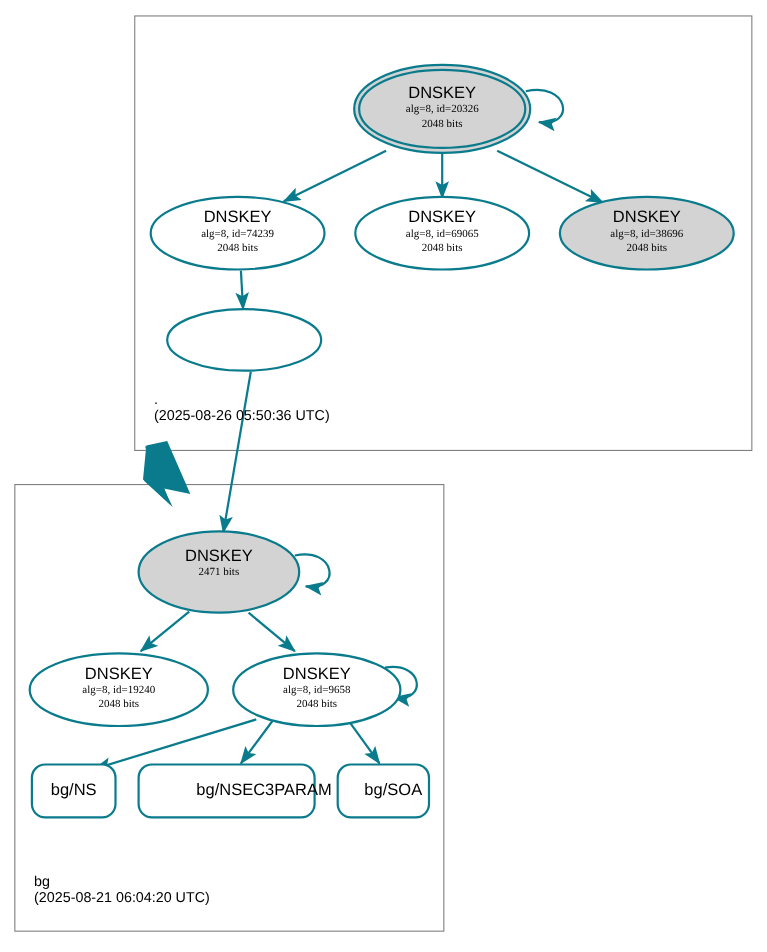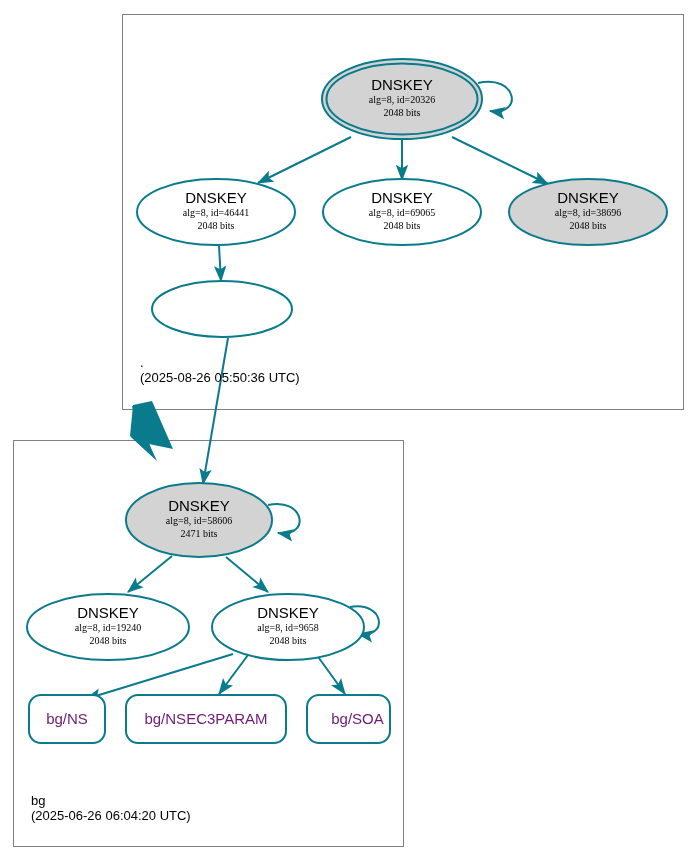--- a/index.html
+++ b/index.html
@@ -28,21 +28,21 @@
     position:absolute;z-index:3;text-align:center;color:#000000;
     pointer-events:none;white-space:nowrap;
   }
   .nodelabel .l1{
     font-family:"Liberation Sans", sans-serif;font-size:15px;line-height:17px;
   }
   .nodelabel .l2, .nodelabel .l3{
     font-family:Liberation Serif, serif;font-size:10px;line-height:13px;
   }
   .rrlabel{
-    position:absolute;z-index:3;text-align:center;color:#701a75;
+    position:absolute;z-index:3;text-align:center;color:#000000;
     font-family:"Liberation Sans", sans-serif;font-size:15px;line-height:17px;
     white-space:nowrap;pointer-events:none;
   }
 </style>
 </head>
 <body>
 
 <div id="canvas">
 
   <div class="zonebox" style="left:122px;top:14px;width:560px;height:394px;"></div>
@@ -116,61 +116,60 @@
   </svg>
 
   <div class="nodelabel" style="left:302px;top:76px;width:200px;">
     <div class="l1">DNSKEY</div>
     <div class="l2">alg=8, id=20326</div>
     <div class="l3">2048 bits</div>
   </div>
 
   <div class="nodelabel" style="left:116px;top:189px;width:200px;">
     <div class="l1">DNSKEY</div>
-    <div class="l2">alg=8, id=46441</div>
+    <div class="l2">alg=8, id=74239</div>
     <div class="l3">2048 bits</div>
   </div>
 
   <div class="nodelabel" style="left:302px;top:189px;width:200px;">
     <div class="l1">DNSKEY</div>
     <div class="l2">alg=8, id=69065</div>
     <div class="l3">2048 bits</div>
   </div>
 
   <div class="nodelabel" style="left:488px;top:189px;width:200px;">
     <div class="l1">DNSKEY</div>
     <div class="l2">alg=8, id=38696</div>
     <div class="l3">2048 bits</div>
   </div>
 
 
   <div class="nodelabel" style="left:99px;top:497px;width:200px;">
     <div class="l1">DNSKEY</div>
-    <div class="l2">alg=8, id=58606</div>
     <div class="l3">2471 bits</div>
   </div>
 
   <div class="nodelabel" style="left:8px;top:604px;width:200px;">
     <div class="l1">DNSKEY</div>
     <div class="l2">alg=8, id=19240</div>
     <div class="l3">2048 bits</div>
   </div>
 
   <div class="nodelabel" style="left:188px;top:604px;width:200px;">
     <div class="l1">DNSKEY</div>
     <div class="l2">alg=8, id=9658</div>
     <div class="l3">2048 bits</div>
   </div>
 
   <div class="rrlabel" style="left:29px;top:710px;width:76px;">bg/NS</div>
-  <div class="rrlabel" style="left:126px;top:710px;width:160px;">bg/NSEC3PARAM</div>
+  <div class="rrlabel" style="left:126px;top:710px;width:160px;padding-left:34px;">bg/NSEC3PARAM</div>
   <div class="rrlabel" style="left:316px;top:710px;width:83px;">bg/SOA</div>
 
   <div class="zonelabel" style="left:140px;top:355px;">
     <div class="zname">.</div>
     <div class="zstamp">(2025-08-26 05:50:36 UTC)</div>
   </div>
   <div class="zonelabel" style="left:31px;top:793px;">
     <div class="zname">bg</div>
-    <div class="zstamp">(2025-06-26 06:04:20 UTC)</div>
+    <div class="zstamp">(2025-08-21 06:04:20 UTC)</div>
   </div>
 
 </div>
 
 </body></html>

